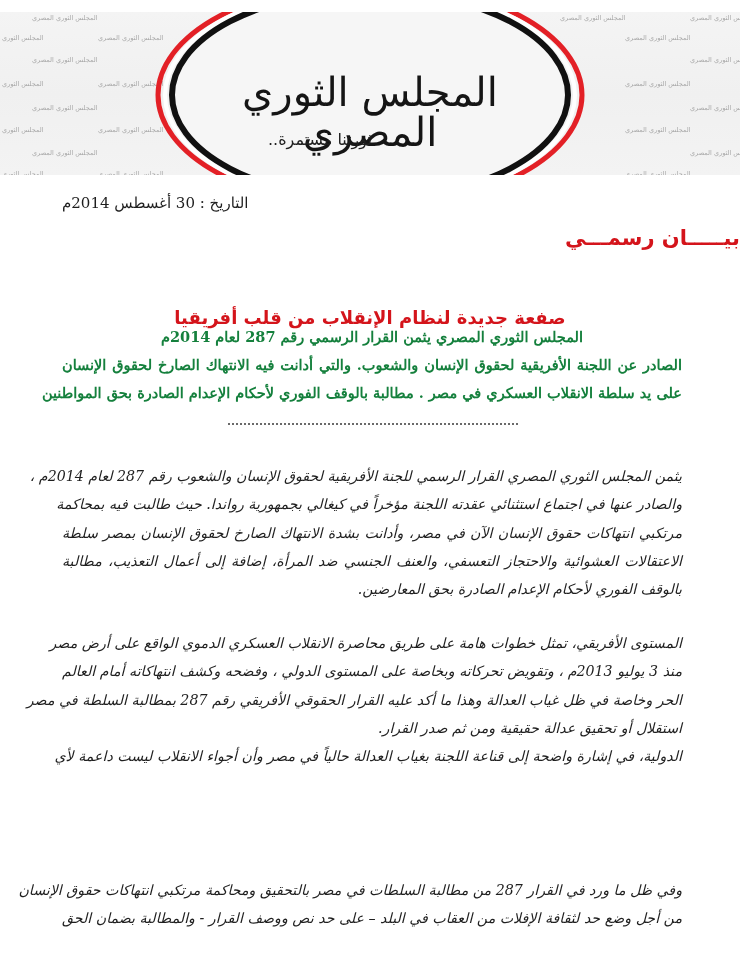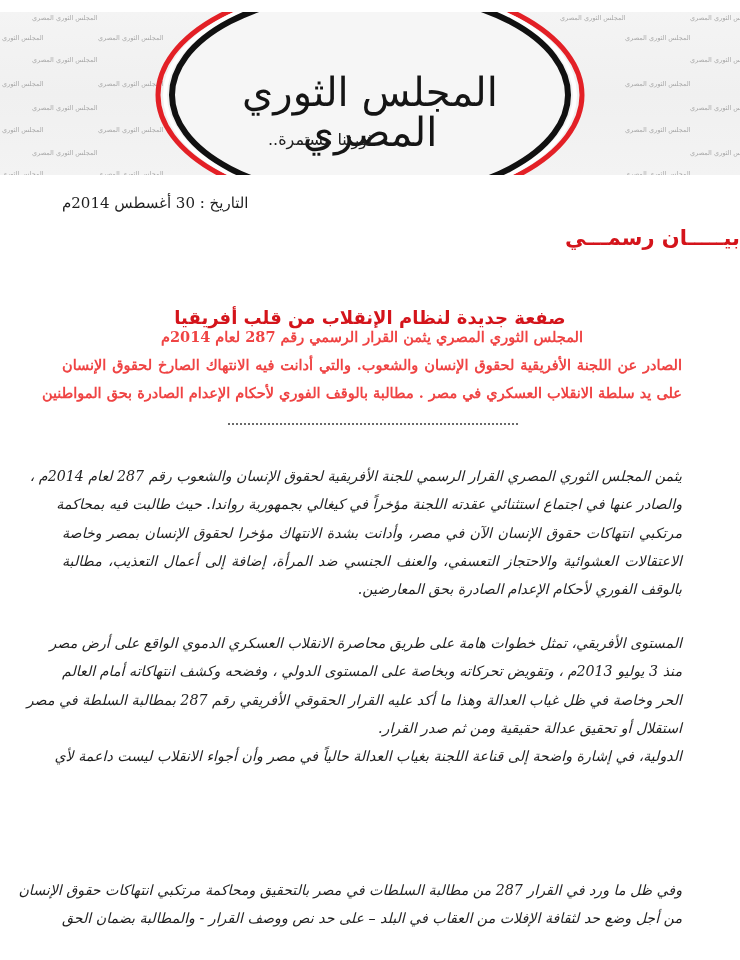--- a/index.html
+++ b/index.html
@@ -101,21 +101,21 @@
 
   .summary {
     position: absolute;
     left: 62px;
     width: 620px;
     top: 323px;
     text-align: center;
     font-size: 14.5px;
     line-height: 28px;
     font-weight: bold;
-    color: #ef4444;
+    color: #15803d;
   }
   .summary .line {
     display: block;
     white-space: nowrap;
   }
   .summary .line.full {
     text-align: justify;
     text-align-last: justify;
   }
 
@@ -201,21 +201,21 @@
   <span class="line">المجلس الثوري المصري يثمن القرار الرسمي رقم 287 لعام 2014م</span>
   <span class="line full">الصادر عن اللجنة الأفريقية لحقوق الإنسان والشعوب. والتي أدانت فيه الانتهاك الصارخ لحقوق الإنسان</span>
   <span class="line full">على يد سلطة الانقلاب العسكري في مصر . مطالبة بالوقف الفوري لأحكام الإعدام الصادرة بحق المواطنين</span>
 </div>
 
 <div class="separator"></div>
 
 <div class="body-text p1">
   <span class="line">يثمن المجلس الثوري المصري القرار الرسمي للجنة الأفريقية لحقوق الإنسان والشعوب رقم 287 لعام 2014م ،</span>
   <span class="line">والصادر عنها في اجتماع استثنائي عقدته اللجنة مؤخراً في كيغالي بجمهورية رواندا. حيث طالبت فيه بمحاكمة</span>
-  <span class="line">مرتكبي انتهاكات حقوق الإنسان الآن في مصر، وأدانت بشدة الانتهاك مؤخرا لحقوق الإنسان بمصر وخاصة</span>
+  <span class="line">مرتكبي انتهاكات حقوق الإنسان الآن في مصر، وأدانت بشدة الانتهاك الصارخ لحقوق الإنسان بمصر سلطة</span>
   <span class="line">الاعتقالات العشوائية والاحتجاز التعسفي، والعنف الجنسي ضد المرأة، إضافة إلى أعمال التعذيب، مطالبة</span>
   <span class="line last">بالوقف الفوري لأحكام الإعدام الصادرة بحق المعارضين.</span>
 </div>
 
 <div class="body-text p2">
   <span class="line">المستوى الأفريقي، تمثل خطوات هامة على طريق محاصرة الانقلاب العسكري الدموي الواقع على أرض مصر</span>
   <span class="line">منذ 3 يوليو 2013م ، وتقويض تحركاته وبخاصة على المستوى الدولي ، وفضحه وكشف انتهاكاته أمام العالم</span>
   <span class="line">الحر وخاصة في ظل غياب العدالة وهذا ما أكد عليه القرار الحقوقي الأفريقي رقم 287 بمطالبة السلطة في مصر</span>
   <span class="line last">استقلال أو تحقيق عدالة حقيقية ومن ثم صدر القرار.</span>
   <span class="line">الدولية، في إشارة واضحة إلى قناعة اللجنة بغياب العدالة حالياً في مصر وأن أجواء الانقلاب ليست داعمة لأي</span>

